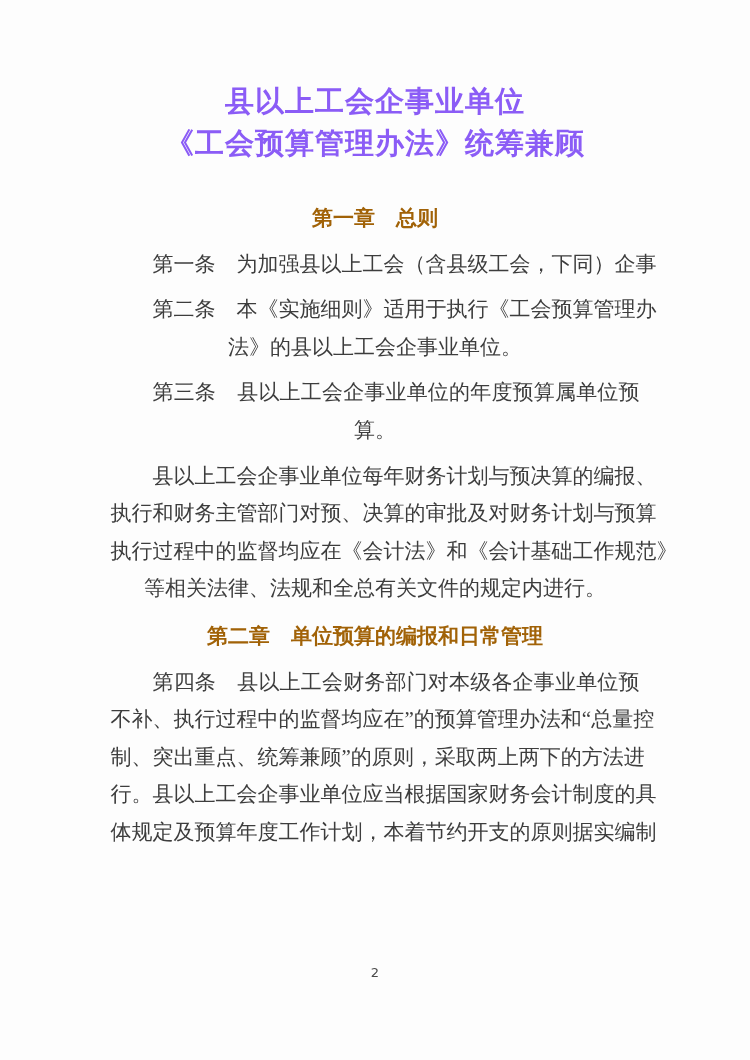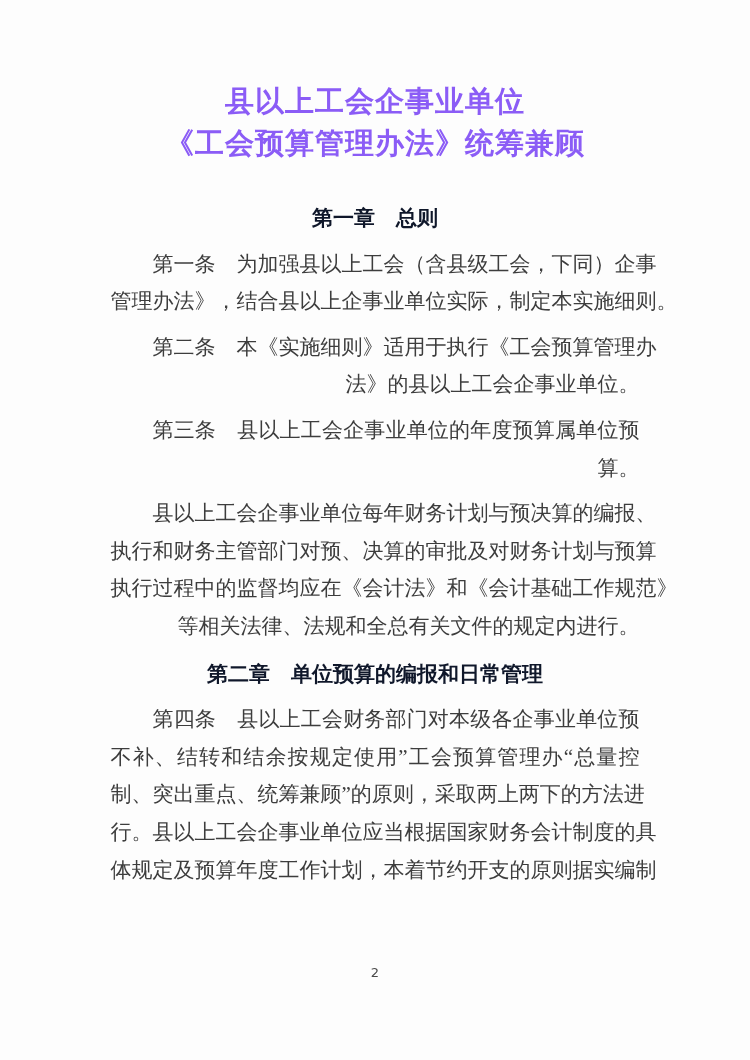--- a/index.html
+++ b/index.html
@@ -27,33 +27,33 @@
   }
   .doc-body {
     width: 545px;
     margin: 36px auto 0 auto;
     font-size: 21px;
     line-height: 37.6px;
   }
   .chapter {
     text-align: center;
     font-weight: bold;
-    color: #0f172a;
+    color: #a16207;
     margin: 10px 0 4px 0;
   }
   .chapter:first-child {
     margin-top: 0;
     margin-bottom: 5px;
   }
   .para {
     margin: 8px;
   }
   .line {
     white-space: nowrap;
-    text-align: right;
+    text-align: center;
   }
   .line.fill {
     text-align: justify;
     text-align-last: justify;
   }
   .line.first {
     text-indent: 42px;
   }
   .page-number {
     position: absolute;
@@ -72,40 +72,39 @@
 <div class="page">
   <div class="doc-title">
     <div>县以上工会企事业单位</div>
     <div>《工会预算管理办法》统筹兼顾</div>
   </div>
 
   <div class="doc-body">
       <div class="chapter">第一章　总则</div>
       <div class="para">
         <div class="line fill first">第一条　为加强县以上工会（含县级工会，下同）企事</div>
-        <div class="line fill">管理办法》，结合县以上企事业单位实际，制定本实施细则。</div>
       </div>
       <div class="para">
         <div class="line fill first">第二条　本《实施细则》适用于执行《工会预算管理办</div>
         <div class="line">法》的县以上工会企事业单位。</div>
       </div>
       <div class="para">
         <div class="line fill first">第三条　县以上工会企事业单位的年度预算属单位预</div>
         <div class="line">算。</div>
       </div>
       <div class="para">
         <div class="line fill first">县以上工会企事业单位每年财务计划与预决算的编报、</div>
         <div class="line fill">执行和财务主管部门对预、决算的审批及对财务计划与预算</div>
         <div class="line fill">执行过程中的监督均应在《会计法》和《会计基础工作规范》</div>
         <div class="line">等相关法律、法规和全总有关文件的规定内进行。</div>
       </div>
       <div class="chapter">第二章　单位预算的编报和日常管理</div>
       <div class="para">
         <div class="line fill first">第四条　县以上工会财务部门对本级各企事业单位预</div>
-        <div class="line fill">不补、结转和结余按规定使用”工会预算管理办“总量控</div>
+        <div class="line fill">不补、执行过程中的监督均应在”的预算管理办法和“总量控</div>
         <div class="line fill">制、突出重点、统筹兼顾”的原则，采取两上两下的方法进</div>
         <div class="line fill">行。县以上工会企事业单位应当根据国家财务会计制度的具</div>
         <div class="line fill">体规定及预算年度工作计划，本着节约开支的原则据实编制</div>
       </div>
     </div>
 
   <div class="page-number">2</div>
 </div>
 
 </body></html>

